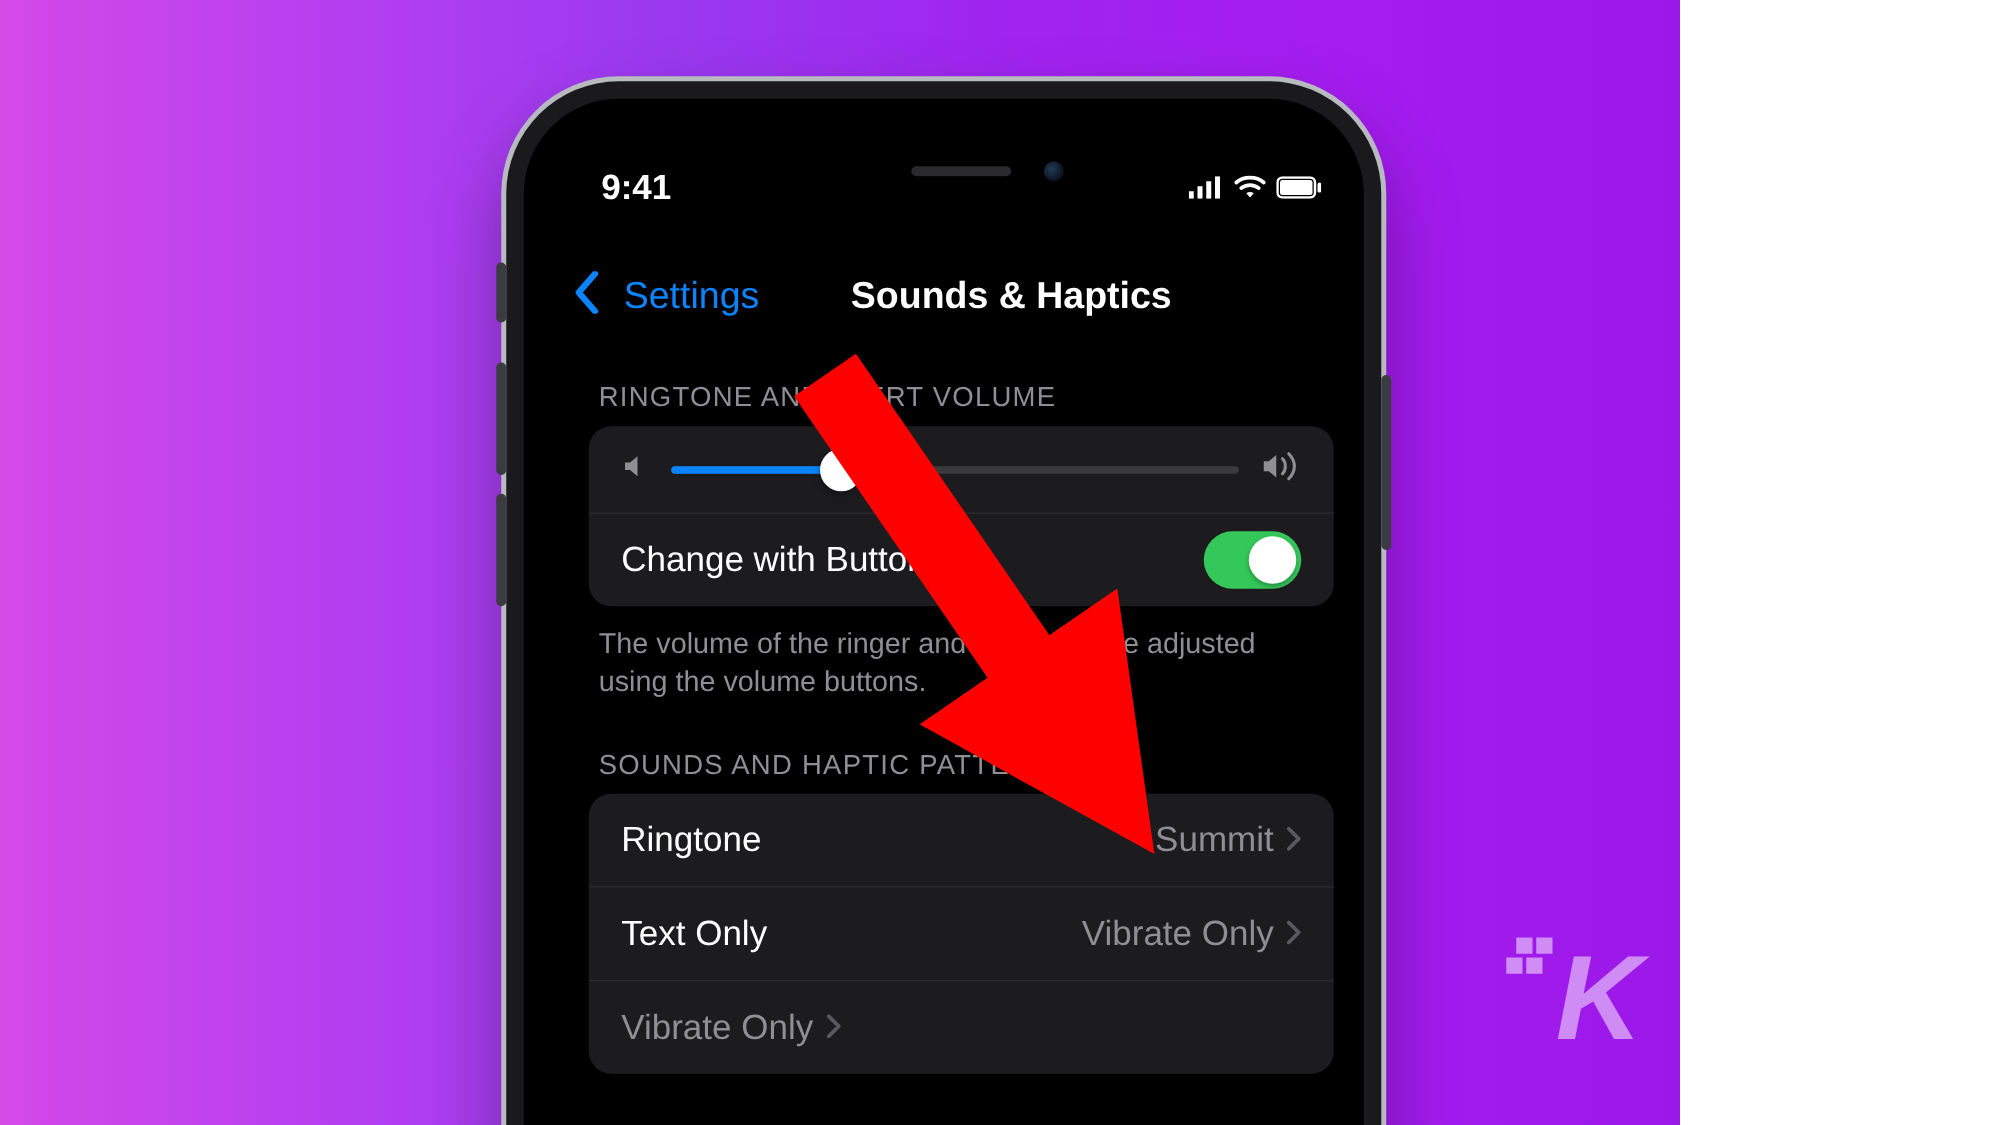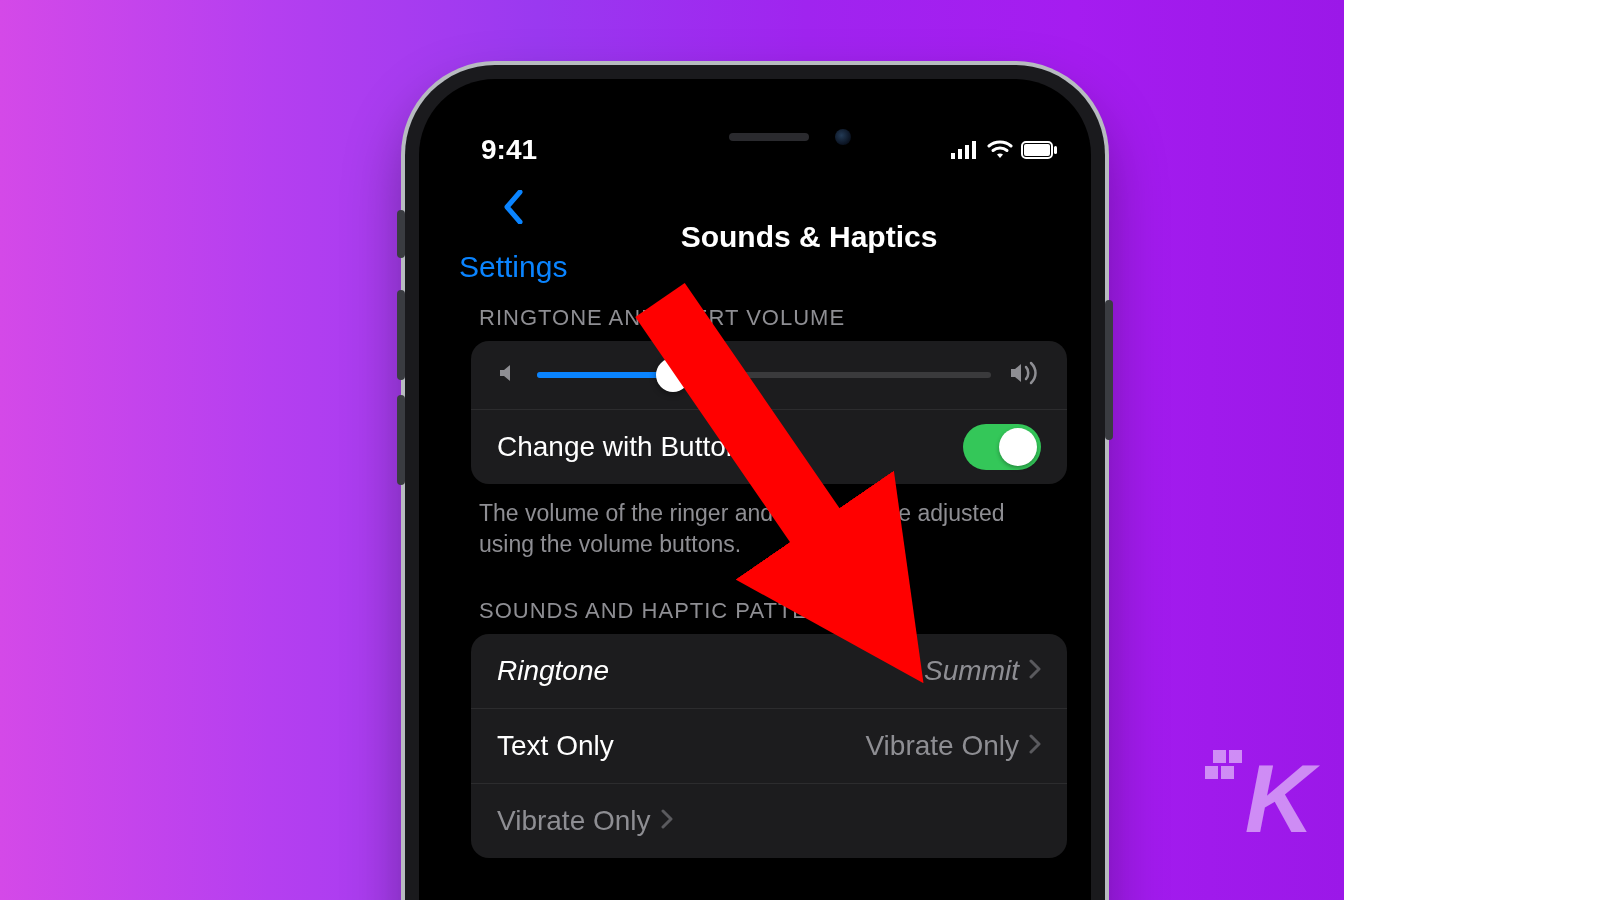--- a/index.html
+++ b/index.html
@@ -102,21 +102,20 @@
 
   
   .navbar {
     display: flex; align-items: center; height: 68px;
     position: relative;
   }
   .back-btn {
     display: flex; align-items: center; gap: 20px;
     color: #0a84ff; font-size: 30px;
     padding-left: 6px;
-    flex-direction: column;
   }
   .back-chevron {
     font-size: 36px; line-height: 1;
   }
   .nav-title {
     position: absolute; left: 50%; transform: translateX(-50%);
     font-size: 30px; font-weight: 600; color: #fff;
     white-space: nowrap;
     margin-left: 40px;
   }
@@ -128,23 +127,23 @@
 
   .group {
     margin: 0 18px; background: #1c1c1e; border-radius: 18px; overflow: hidden;
   }
   .row {
     display: flex; align-items: center; justify-content: space-between;
     padding: 0 26px; min-height: 74px;
     border-top: 1px solid #2c2c2e;
     font-size: 28px;
   }
-  .group .row:first-child { border-top: none; font-style: italic; }
+  .group .row:first-child { border-top: none; }
   .row .label { color: #fff; }
-  .row .value { color: #8e8e93; display: flex; align-items: flex-start; gap: 10px; }
+  .row .value { color: #8e8e93; display: flex; align-items: flex-end; gap: 10px; }
   .chev { color: #5a5a5e; font-size: 26px; }
 
   
   .slider-row {
     display: flex; align-items: center; gap: 18px;
     padding: 20px 26px;
   }
   .speaker-ico { color: #8e8e93; }
   .slider {
     flex: 1; height: 6px; background: #3a3a3c; border-radius: 3px; position: relative;

